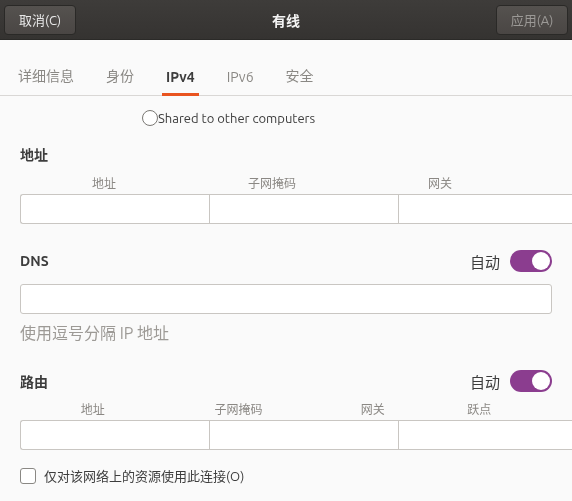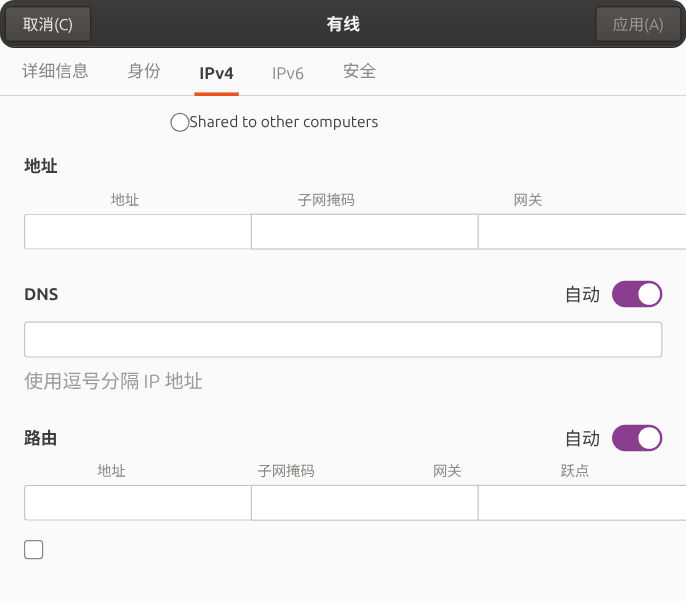--- a/index.html
+++ b/index.html
@@ -15,21 +15,20 @@
   }
   
   .titlebar {
     height: 40px;
     background: linear-gradient(#3e3c3a, #353331);
     display: flex;
     align-items: center;
     justify-content: space-between;
     padding: 0 4px;
     border-bottom: 1px solid #2b2a28;
-    border-radius: 12px;
   }
   .titlebar .title {
     color: #f4f4f4;
     font-weight: 600;
     font-size: 14px;
     position: absolute;
     left: 0; right: 0;
     text-align: center;
     pointer-events: none;
   }
@@ -45,21 +44,21 @@
     color: #e8e8e8;
     font-size: 13px;
     display: flex;
     align-items: center;
     justify-content: center;
     cursor: pointer;
   }
   .tb-btn.dim { color: #9b9996; }
   
   .tabs {
-    height: 40px;
+    height: 56px;
     display: flex;
     align-items: flex-end;
     gap: 28px;
     padding: 0 16px;
     border-bottom: 1px solid #d9d7d5;
     background: #fafafa;
   }
   .tab {
     padding: 0 2px 10px 2px;
     color: #8a8884;
@@ -283,15 +282,16 @@
   <div class="route-row">
     <input style="">
     <input style="">
     <input style="">
 
   </div>
 
   
   <div class="check-row">
     <div class="checkbox"></div>
+    <span>仅对该网络上的资源使用此连接(O)</span>
   </div>
 
 </div>
 
 </body></html>

